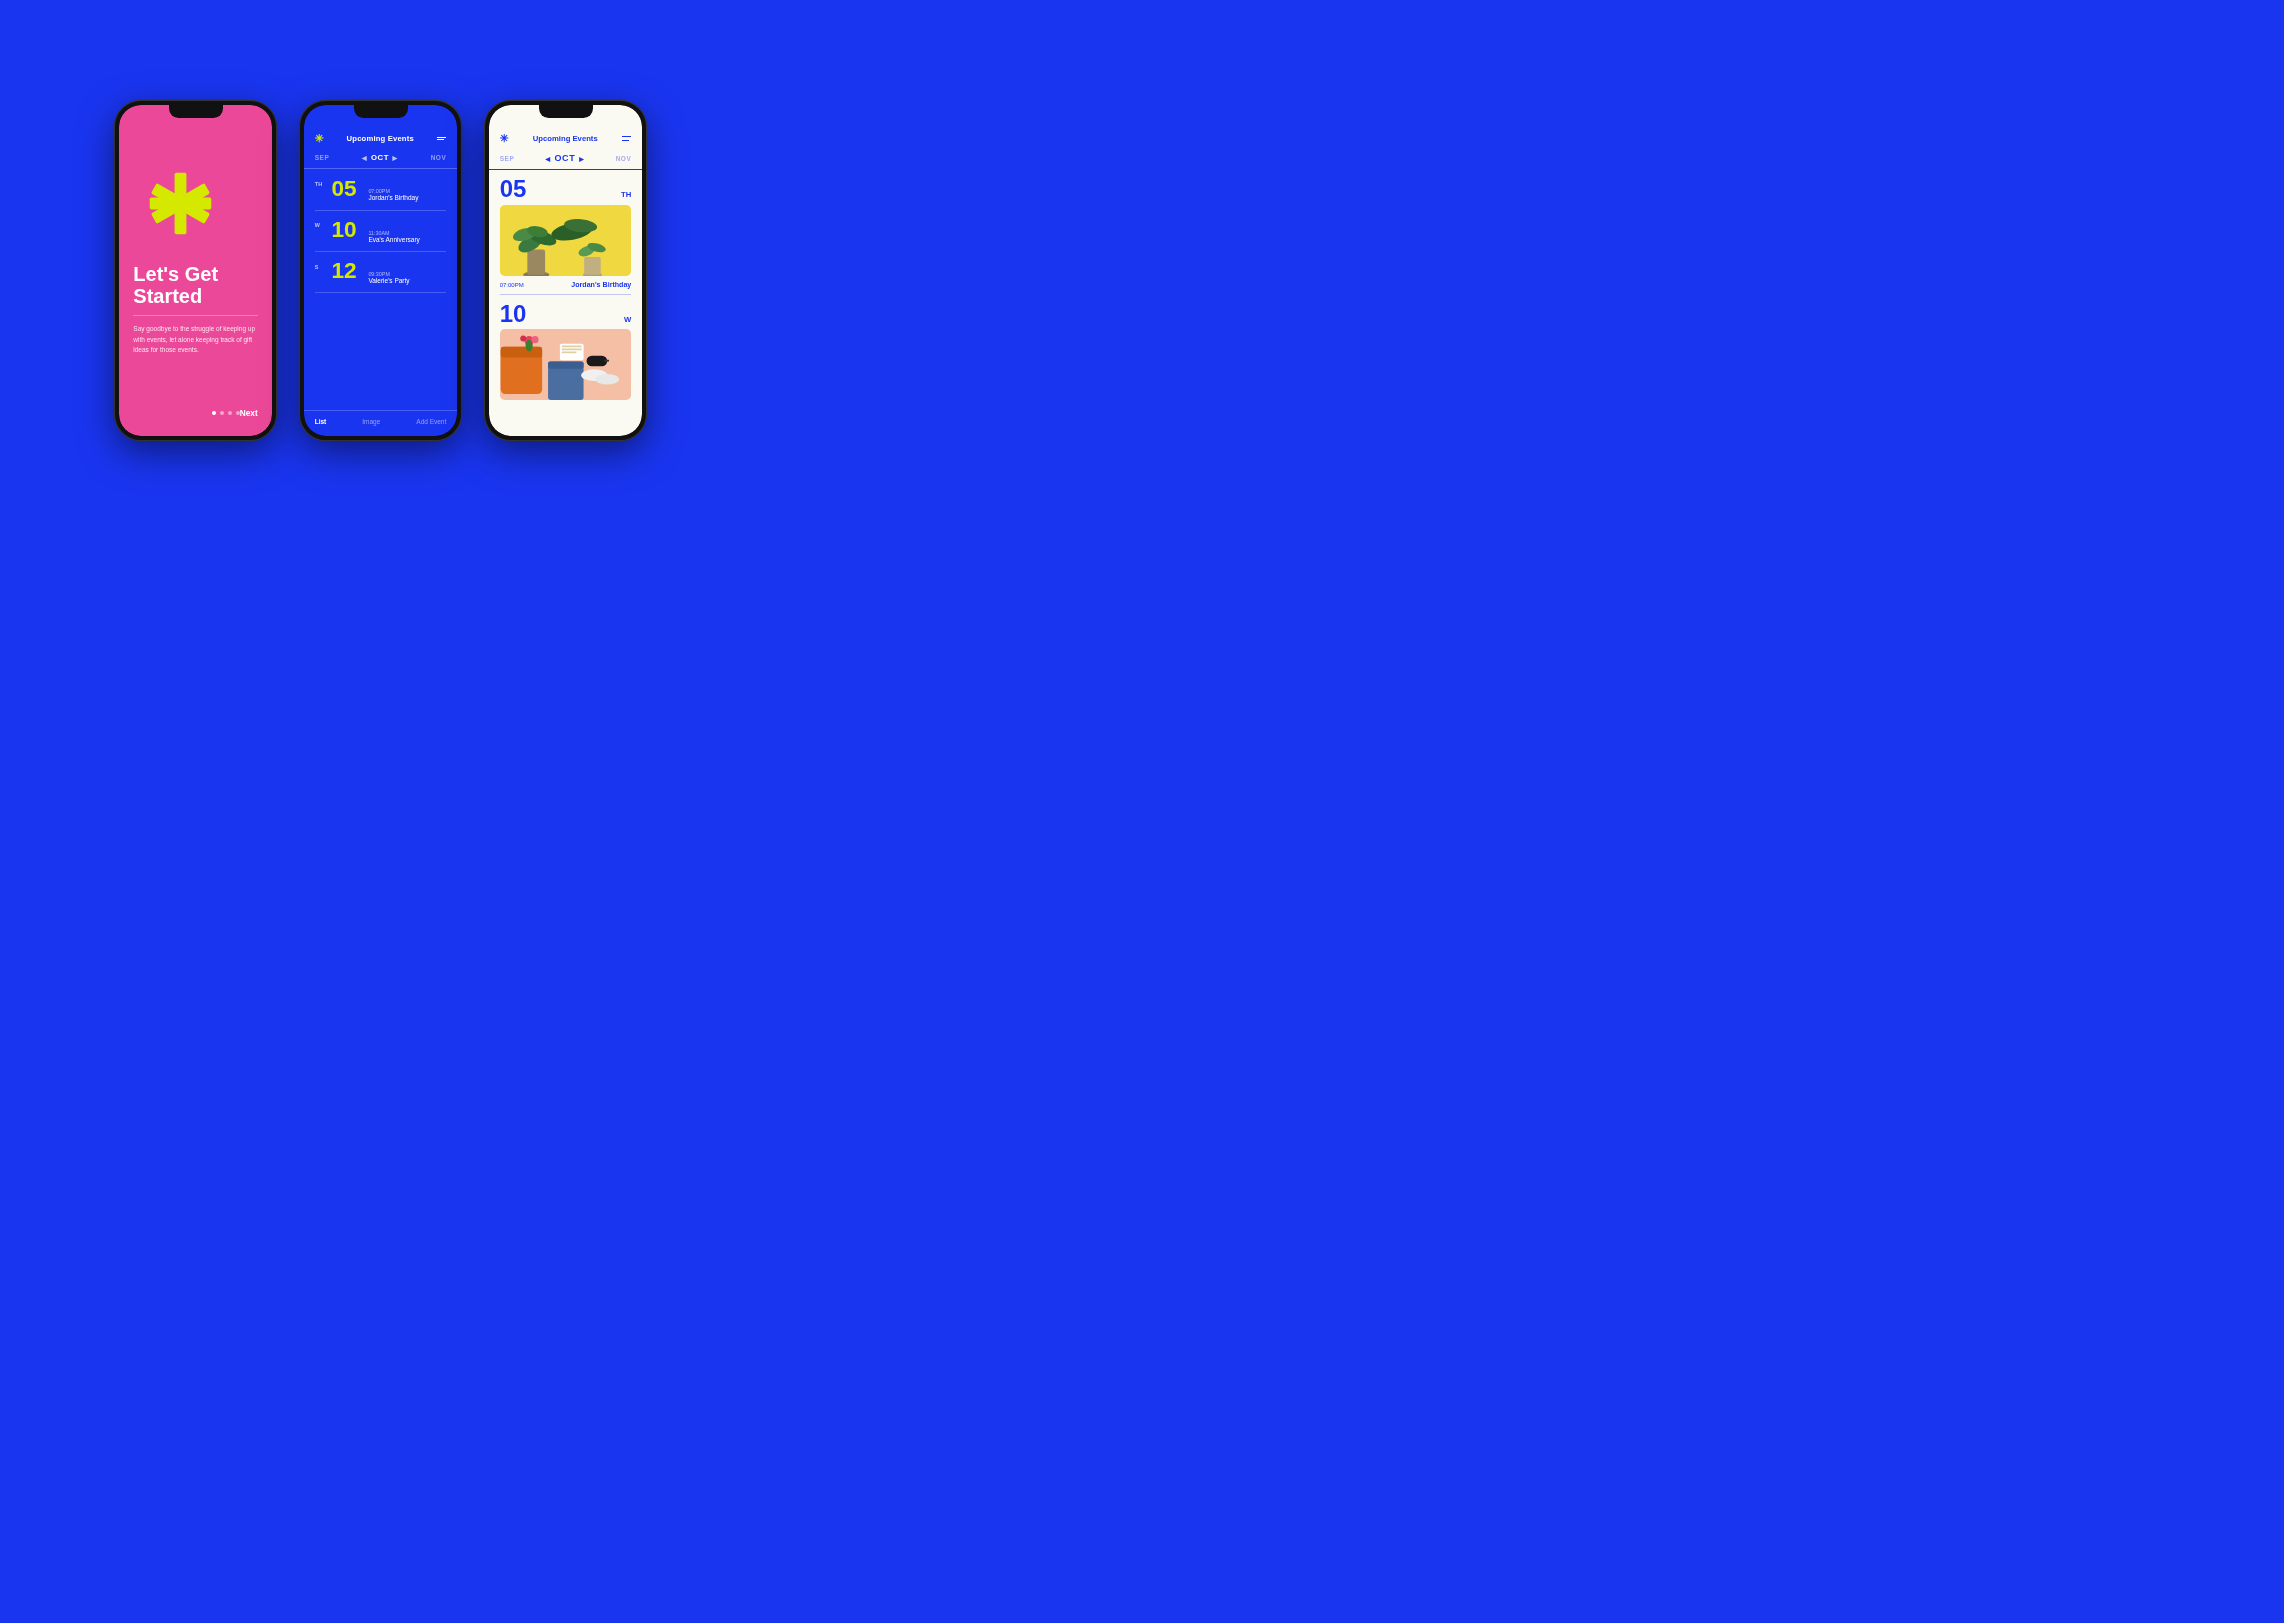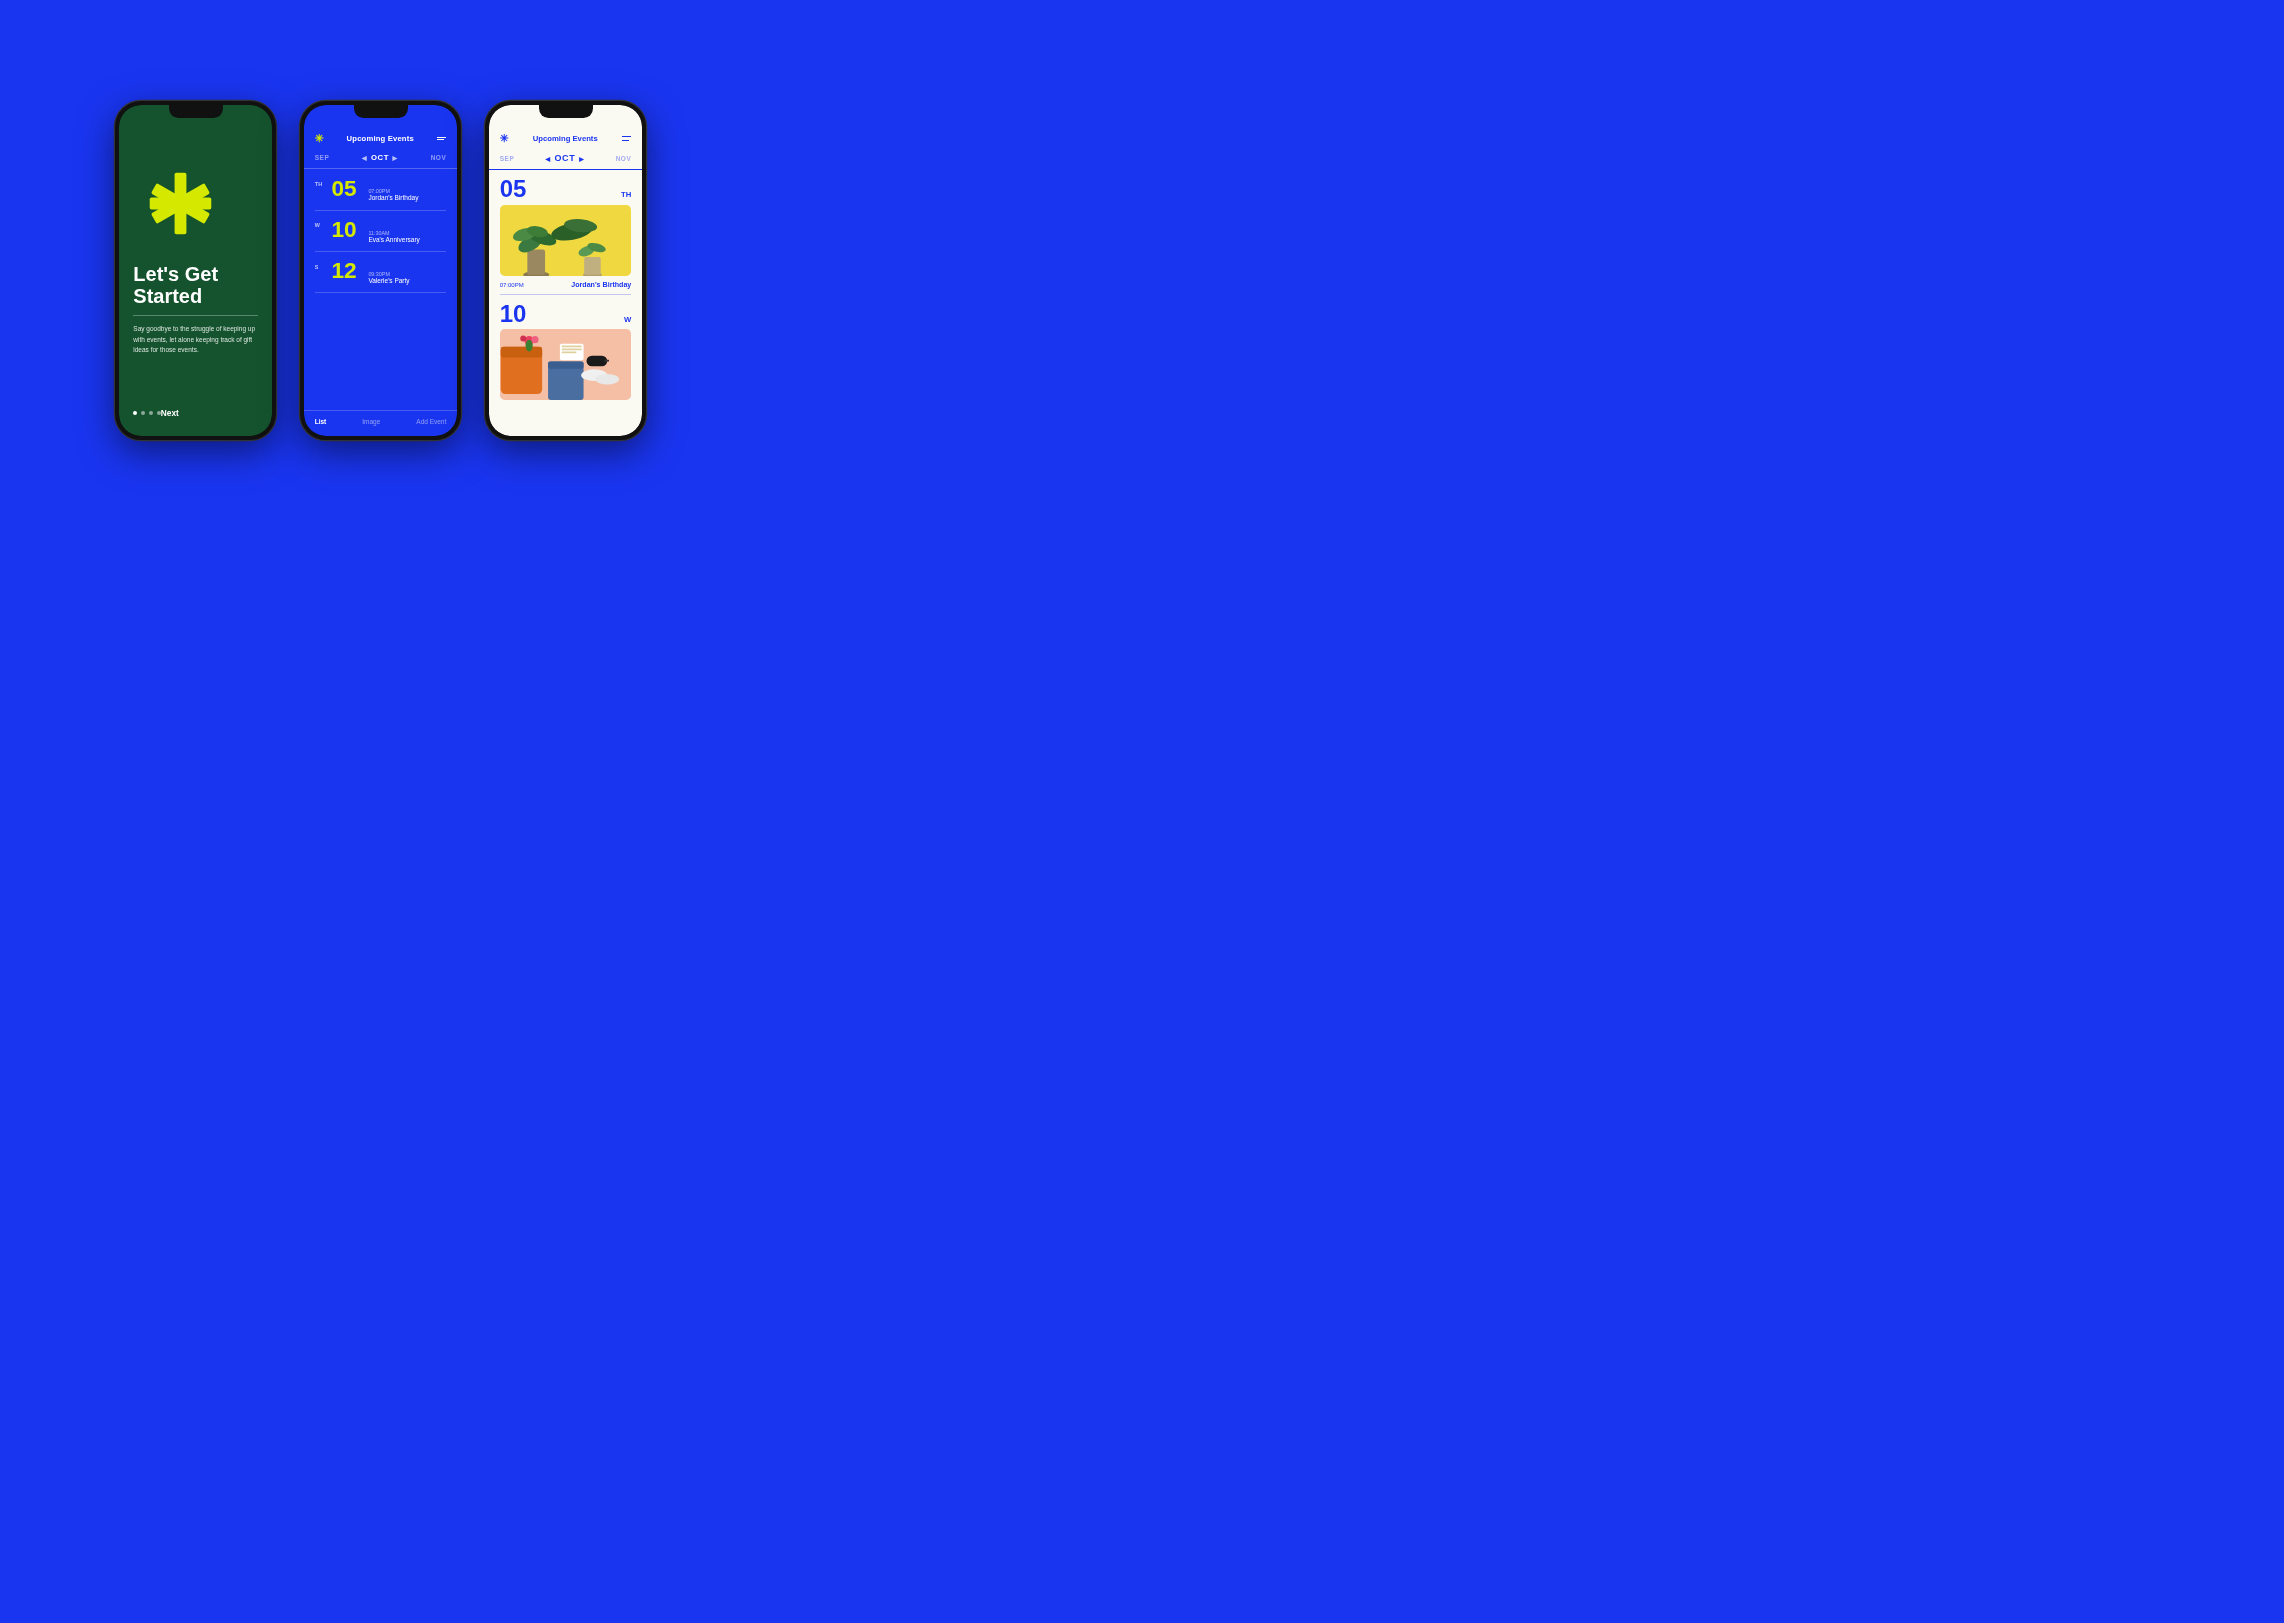--- a/index.html
+++ b/index.html
@@ -45,21 +45,21 @@
       transform: translateX(-50%);
       width: 54px;
       height: 13px;
       background: #111;
       border-radius: 0 0 9.5px 9.5px;
       z-index: 100;
     }
 
     
     .phone1-screen {
-      background-color: #14532d;
+      background-color: #ec4899;
       padding: 27px 14.3px 12px;
       display: flex;
       flex-direction: column;
       height: 100%;
     }
 
     .asterisk-logo {
       margin-top: 36px;
       width: 59px;
       height: 59px;
@@ -90,21 +90,21 @@
     .phone1-desc {
       color: rgba(255,255,255,0.85);
       font-size: 6.5px;
       line-height: 1.6;
     }
 
     .phone1-footer {
       margin-top: auto;
       display: flex;
       align-items: center;
-      justify-content: flex-start;
+      justify-content: flex-end;
       padding-bottom: 6px;
     }
 
     .dots {
       display: flex;
       gap: 3.6px;
     }
 
     .dot {
       width: 4.2px;

